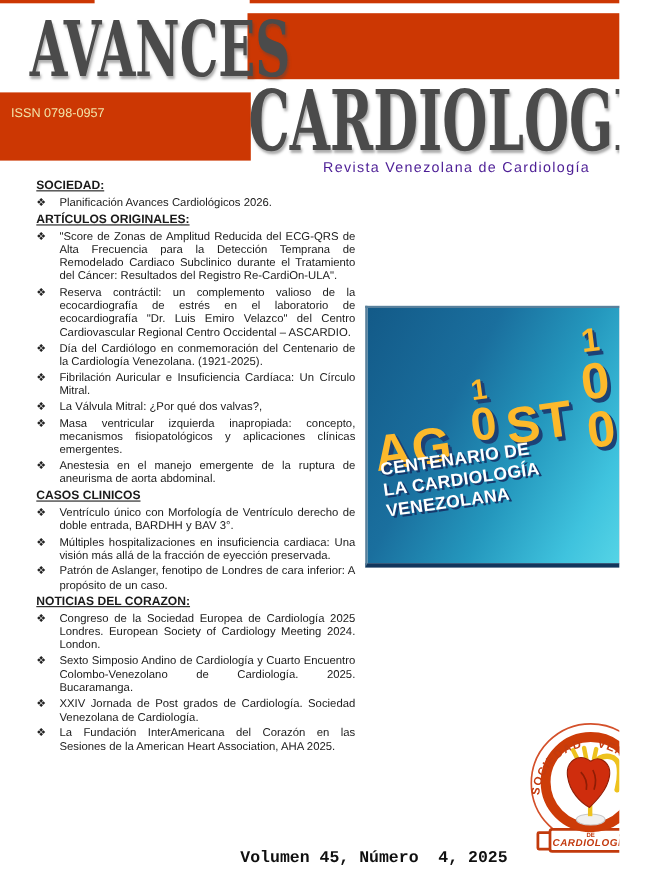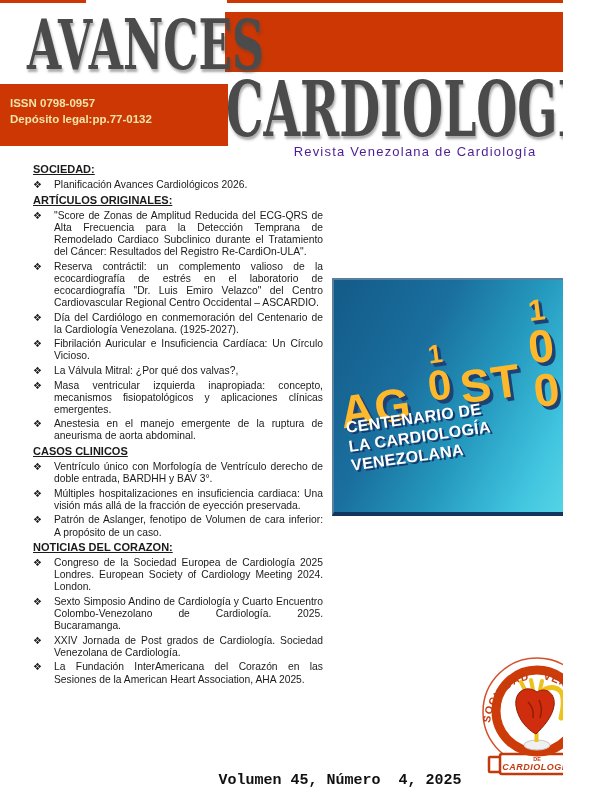--- a/index.html
+++ b/index.html
@@ -9,21 +9,21 @@
   
   .strip{position:absolute;background:#cc3703;height:3px;top:0;}
   .strip-left{left:0;width:86px;}
   .strip-right{left:227px;width:373px;}
   .block-right{position:absolute;left:225px;top:12px;width:375px;height:60px;background:#cc3703;}
   .title{position:absolute;font-family:"DejaVu Serif",serif;font-weight:bold;color:#4b4b4b;
          transform-origin:left top;white-space:nowrap;text-shadow:2px 3px 3px rgba(70,70,70,0.45);}
   .title-avances{left:27px;top:10px;font-size:70px;line-height:70px;transform:scaleX(0.63);}
   .title-cardio{left:226px;top:72px;font-size:76px;line-height:76px;transform:scaleX(0.62);}
   .issn-band{position:absolute;left:0;top:84px;width:228px;height:62px;background:#cc3703;
-             color:#f2e4a8;font-weight:bold;font-size:11.5px;line-height:16px;
+             color:#f2e4a8;font-weight:normal;font-size:11.5px;line-height:16px;
              padding:11px 13px 0 10px;box-sizing:border-box;}
   .subtitle{position:absolute;left:235px;top:144px;width:360px;text-align:center;
             color:#4c1d95;font-size:13px;line-height:15px;letter-spacing:1.2px;white-space:nowrap;}
 
   
   .toc{position:absolute;left:33px;top:163px;width:290px;color:#1a1a1a;
        font-size:10.3px;line-height:12.1px;}
   .sec{}
   .sec:first-child{margin-top:0;}
   .sec-head{font-weight:bold;font-size:11px;text-decoration:underline;margin-bottom:4px;}
@@ -61,21 +61,20 @@
 <body>
 
 <div class="page">
 
   <div class="strip strip-left"></div>
   <div class="strip strip-right"></div>
   <div class="block-right"></div>
   <div class="title title-avances">AVANCES</div>
   <div class="issn-band">
     <div>ISSN 0798-0957</div>
-    <div>Depósito legal:pp.77-0132</div>
   </div>
   <div class="title title-cardio">CARDIOLOGICOS</div>
   <div class="subtitle">
     <div>Revista Venezolana de Cardiología</div>
   </div>
 
   <div class="toc">
 
     <div class="sec">
       <div class="sec-head">SOCIEDAD:</div>
@@ -93,28 +92,28 @@
       </div>
       <div class="item">
         <span class="bullet">❖</span>
         <span class="txt">Reserva contráctil: un complemento valioso de la ecocardiografía de estrés en el laboratorio de ecocardiografía "Dr. Luis Emiro Velazco" del Centro Cardiovascular Regional Centro Occidental – ASCARDIO.</span>
       </div>
     </div>
 
     <div class="sec">
       <div class="item">
         <span class="bullet">❖</span>
-        <span class="txt">Día del Cardiólogo en conmemoración del Centenario de la Cardiología Venezolana.   (1925-2027).</span>
-      </div>
-    </div>
-
-    <div class="sec">
-      <div class="item">
-        <span class="bullet">❖</span>
-        <span class="txt">Fibrilación Auricular e Insuficiencia Cardíaca: Un Círculo Vicioso.</span>
+        <span class="txt">Día del Cardiólogo en conmemoración del Centenario de la Cardiología Venezolana.   (1921-2025).</span>
+      </div>
+    </div>
+
+    <div class="sec">
+      <div class="item">
+        <span class="bullet">❖</span>
+        <span class="txt">Fibrilación Auricular e Insuficiencia Cardíaca: Un Círculo Mitral.</span>
       </div>
       <div class="item">
         <span class="bullet">❖</span>
         <span class="txt">La Válvula Mitral: ¿Por qué dos valvas?,</span>
       </div>
       <div class="item">
         <span class="bullet">❖</span>
         <span class="txt">Masa ventricular izquierda inapropiada: concepto, mecanismos fisiopatológicos y aplicaciones clínicas emergentes.</span>
       </div>
       <div class="item">
@@ -128,21 +127,21 @@
       <div class="item">
         <span class="bullet">❖</span>
         <span class="txt">Ventrículo único con Morfología de Ventrículo derecho de doble entrada, BARDHH y BAV 3°.</span>
       </div>
       <div class="item">
         <span class="bullet">❖</span>
         <span class="txt">Múltiples hospitalizaciones en insuficiencia cardiaca: Una visión más allá de la fracción de eyección preservada.</span>
       </div>
       <div class="item">
         <span class="bullet">❖</span>
-        <span class="txt">Patrón de Aslanger, fenotipo de Volumen de cara inferior: A propósito de un caso.</span>
+        <span class="txt">Patrón de Aslanger, fenotipo de Londres de cara inferior: A propósito de un caso.</span>
       </div>
     </div>
 
     <div class="sec">
       <div class="sec-head">NOTICIAS DEL CORAZON:</div>
       <div class="item">
         <span class="bullet">❖</span>
         <span class="txt">Congreso de la Sociedad Europea de Cardiología 2025 Londres. European Society of Cardiology Meeting 2024. London.</span>
       </div>
       <div class="item">

